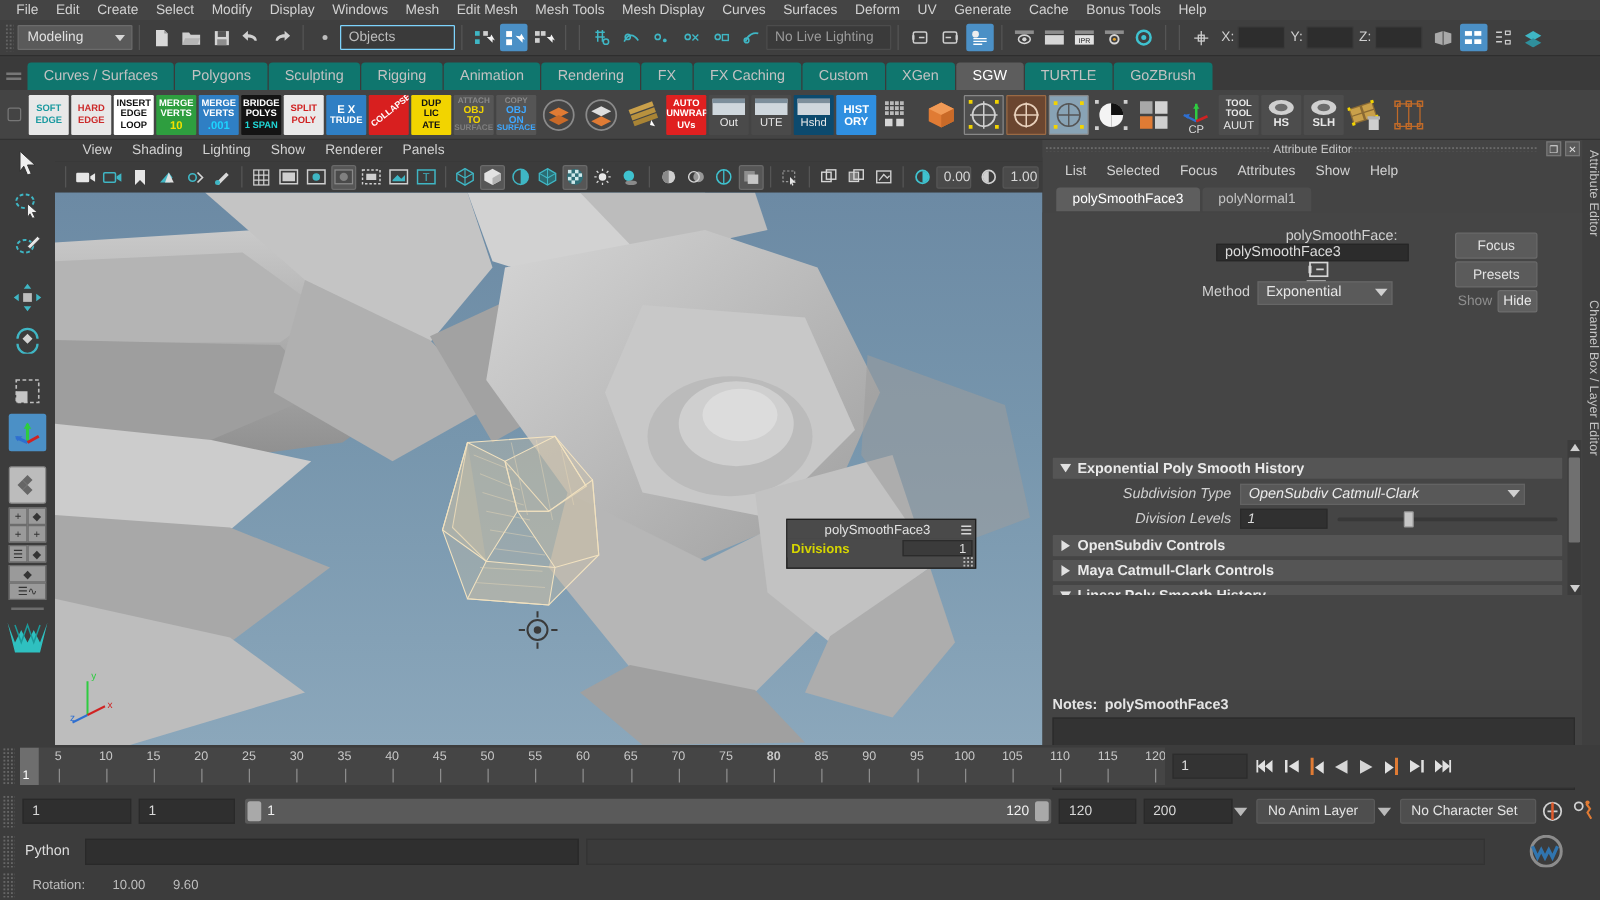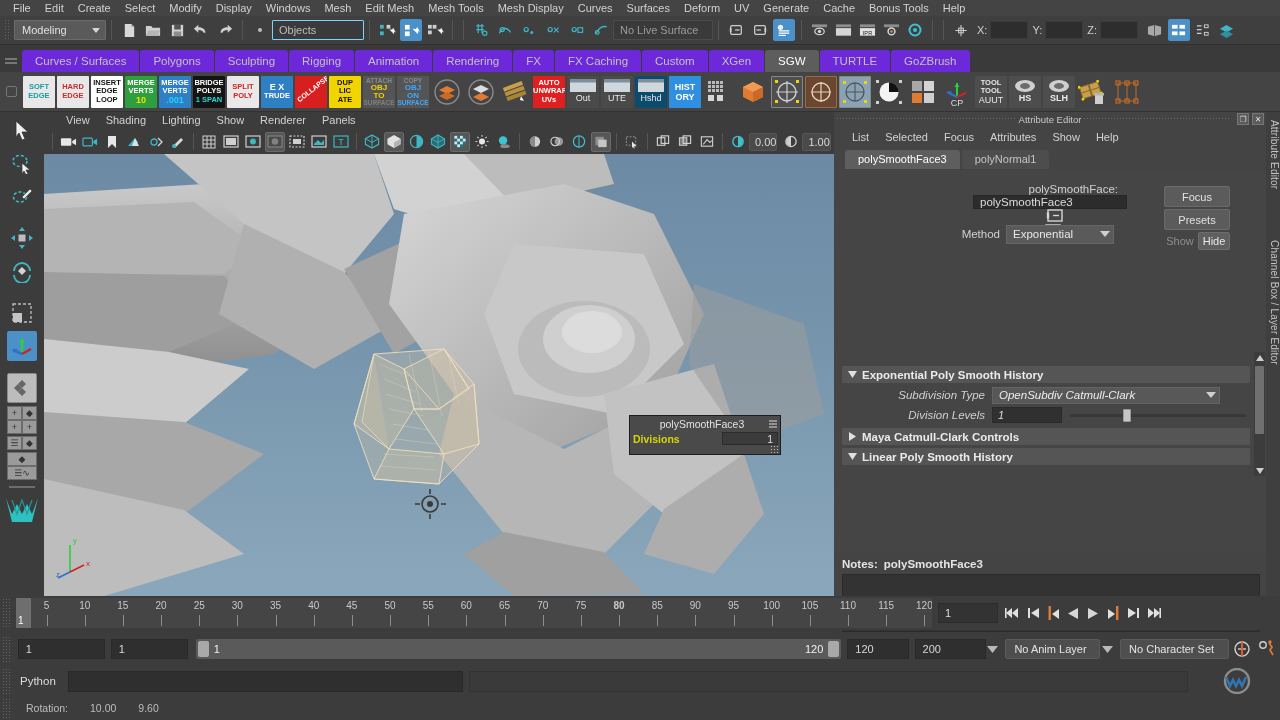--- a/index.html
+++ b/index.html
@@ -60,21 +60,21 @@
 
   
   .shelftabs{
     position:absolute;left:0;top:46px;width:1280px;height:26px;background:#3a3a3a;
     display:flex;align-items:flex-end;
   }
   .shelfgrip{ width:22px;height:26px;display:flex;align-items:center;justify-content:center;}
   .shelfgrip i{ display:block;width:12px;height:2px;background:#777;box-shadow:0 4px 0 #777;}
   .stab{
     height:22px;line-height:22px;padding:0 13px;font-size:11.5px;color:#c2c2c2;
-    background:#6d28d9;margin-right:1px;border-radius:3px 3px 0 0;white-space:nowrap;
+    background:#0f766e;margin-right:1px;border-radius:3px 3px 0 0;white-space:nowrap;
   }
   .stab.active{ background:#5d5d5d; color:#ffffff;}
   .shelfbar{
     position:absolute;left:0;top:72px;width:1280px;height:40px;background:#444;
     display:flex;align-items:center;border-bottom:1px solid #323232;
   }
   .shelfgrip2{width:22px;height:40px;display:flex;flex-direction:column;align-items:center;justify-content:center;gap:9px;}
   .shelfgrip2 i{display:block;width:11px;height:11px;border:1px solid #777;border-radius:2px;}
   .tile{
     width:32px;height:32px;margin:0 1px;flex:0 0 auto;position:relative;border-radius:1px;
@@ -360,21 +360,21 @@
           <rect x="9" y="5" width="5" height="5" fill="none" stroke="#3fb6c4" stroke-width="1.2"></rect>
         </svg>
     </div>
     <div class="sbtn">
       <svg width="16" height="15" viewBox="0 0 16 16">
           <path d="M3 11c2-6 7-8 11-7" stroke="#3fb6c4" stroke-width="1.5" fill="none"></path>
           <circle cx="4" cy="10" r="2" fill="none" stroke="#3fb6c4" stroke-width="1.3"></circle>
         </svg>
     </div>
     <div class="livesurface">
-      <span>No Live Surface</span>
+      <span>No Live Lighting</span>
     </div>
     <div class="vsep"></div>
 
     <div class="sbtn">
       <svg width="16" height="14" viewBox="0 0 18 14">
           <rect x="3" y="2" width="12" height="10" rx="1.5" fill="none" stroke="#cfcfcf" stroke-width="1.4"></rect>
           <path d="M8 7h5" stroke="#cfcfcf" stroke-width="1.4"></path>
           <path d="M3 5v4" stroke="#cfcfcf" stroke-width="2"></path>
         </svg>
     </div>
@@ -1217,20 +1217,28 @@
         </div>
         <div class="arow">
           <span class="lab">Division Levels</span>
           <span class="fld">1</span>
           <span class="slider">
             <i class="track"></i>
             <i class="knob" style="left:30%"></i>
           </span>
         </div>
 
+        <div class="secthdr" style="margin-top:3px">
+          <span class="tri">
+            <svg width="7" height="9" viewBox="0 0 7 9">
+                <path d="M0 0v9l7-4.5z" fill="#e0e0e0"></path>
+              </svg>
+          </span>
+          <span class="lbl">OpenSubdiv Controls</span>
+        </div>
 
         <div class="secthdr" style="margin-top:3px">
           <span class="tri">
             <svg width="7" height="9" viewBox="0 0 7 9">
                 <path d="M0 0v9l7-4.5z" fill="#e0e0e0"></path>
               </svg>
           </span>
           <span class="lbl">Maya Catmull-Clark Controls</span>
         </div>
 

